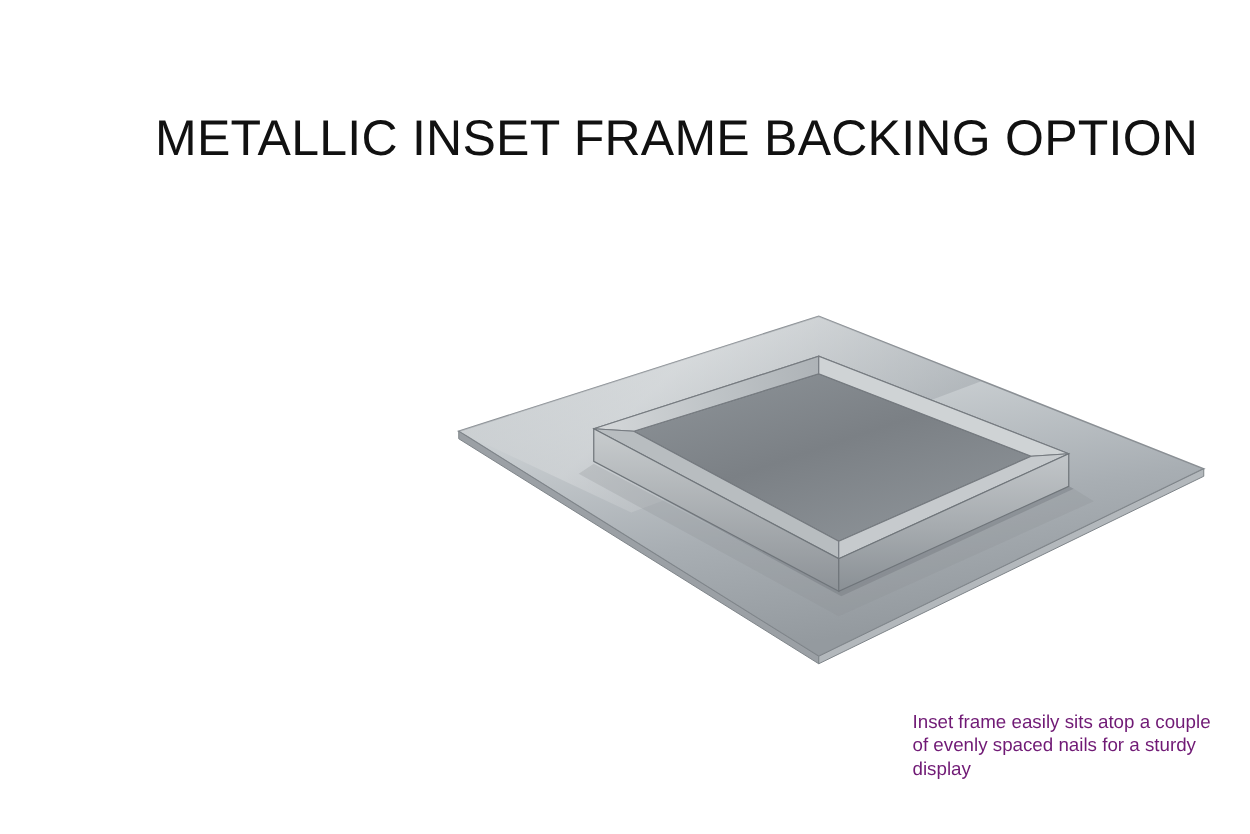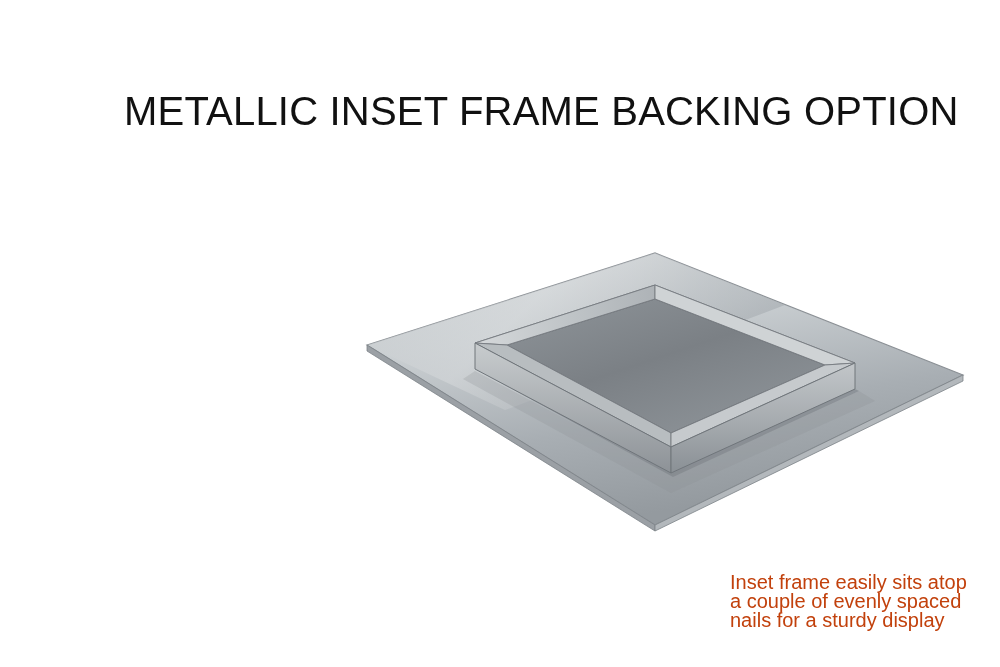--- a/index.html
+++ b/index.html
@@ -46,23 +46,23 @@
     font-size: 21.5px;
     line-height: 30.5px;
     color: #111111;
   }
 
   #caption {
     position: absolute;
     left: 730px;
     top: 553px;
     width: 250px;
-    font-size: 20px;
+    font-size: 15px;
     line-height: 19px;
-    color: #c2410c;
+    color: #701a75;
   }
 
   
   #illustration {
     position: absolute;
     left: 355px;
     top: 225px;
     width: 620px;
     height: 330px;
   }

